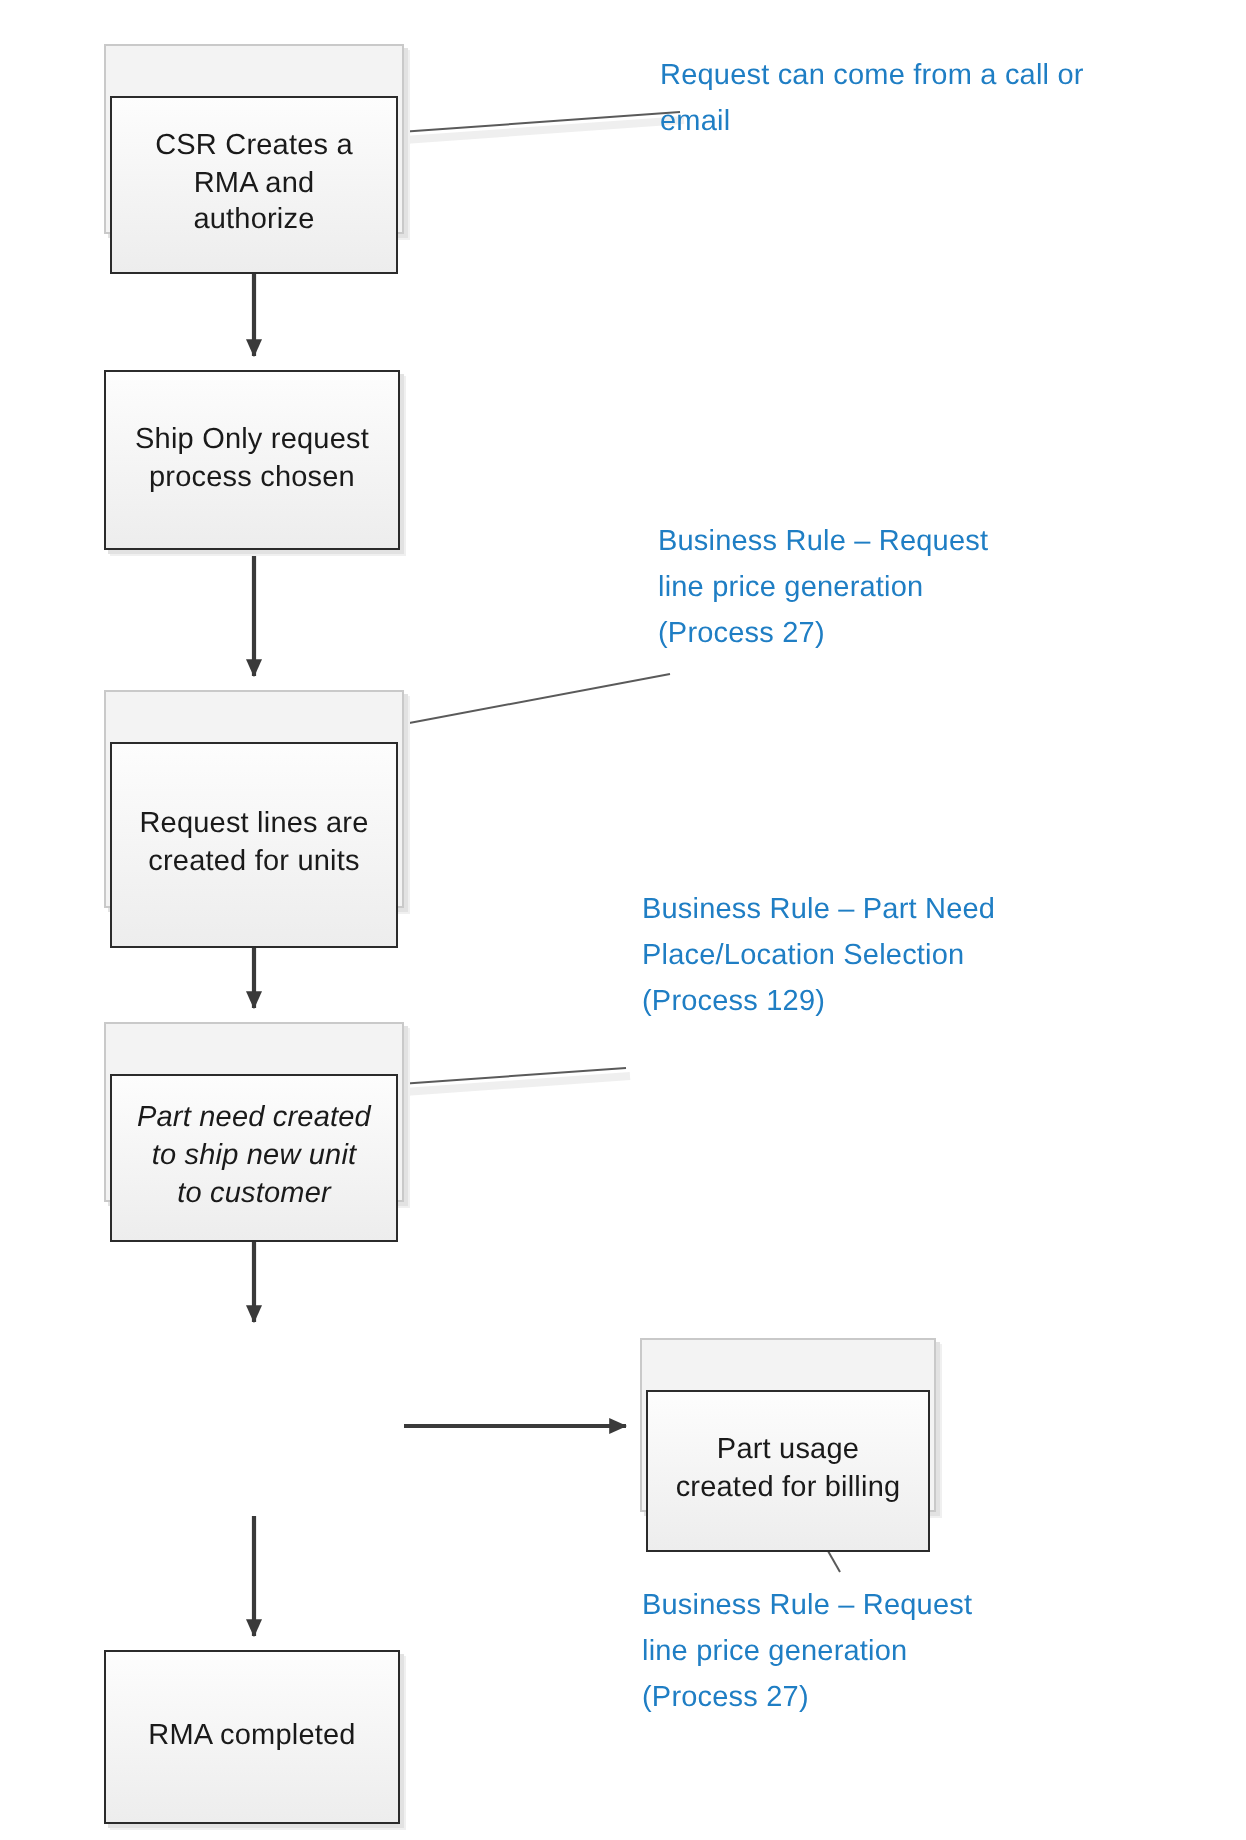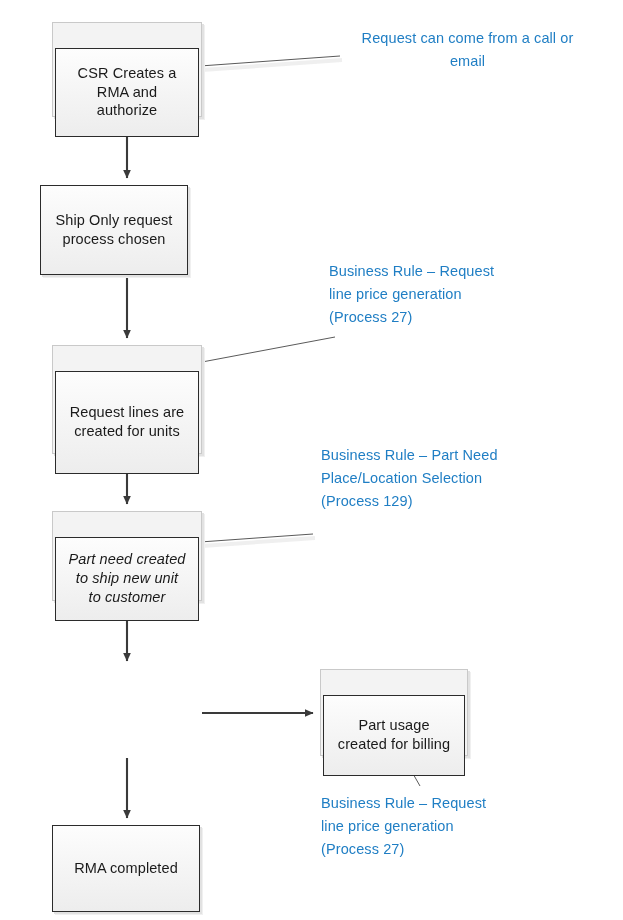--- a/index.html
+++ b/index.html
@@ -79,21 +79,21 @@
   .annotation {
     position: absolute;
     z-index: 3;
     color: #1f7ec4;
     font-size: 14.5px;
     line-height: 1.60;
     font-family: "Liberation Sans", sans-serif;
     white-space: pre-line;
     letter-spacing: 0.1px;
   }
-  .annotation.center { text-align: center; }
+  .annotation.center { }
   .annotation.left   { text-align: left; }
 </style>
 </head>
 <body>
 
 <div id="diagram-canvas">
 
   <svg id="connector-layer" viewBox="0 0 623 920" width="623" height="920" xmlns="http://www.w3.org/2000/svg">
     <defs>
       <marker id="arrowhead" markerWidth="9" markerHeight="8" refX="8.4" refY="4" orient="auto" markerUnits="userSpaceOnUse">
@@ -124,21 +124,21 @@
   </svg>
 
   <div class="process-box framed" style="left:52px; top:22px; width:150px; height:95px;">
     <div class="box-inner">
       <span class="box-label">CSR Creates a
 RMA and
 authorize</span>
     </div>
   </div>
 
-  <div class="process-box" style="left:40px; top:185px; width:148px; height:90px;">
+  <div class="process-box" style="left:52px; top:185px; width:148px; height:90px;">
     <span class="box-label">Ship Only request
 process chosen</span>
   </div>
 
   <div class="process-box framed" style="left:52px; top:345px; width:150px; height:109px;">
     <div class="box-inner">
       <span class="box-label">Request lines are
 created for units</span>
     </div>
   </div>

